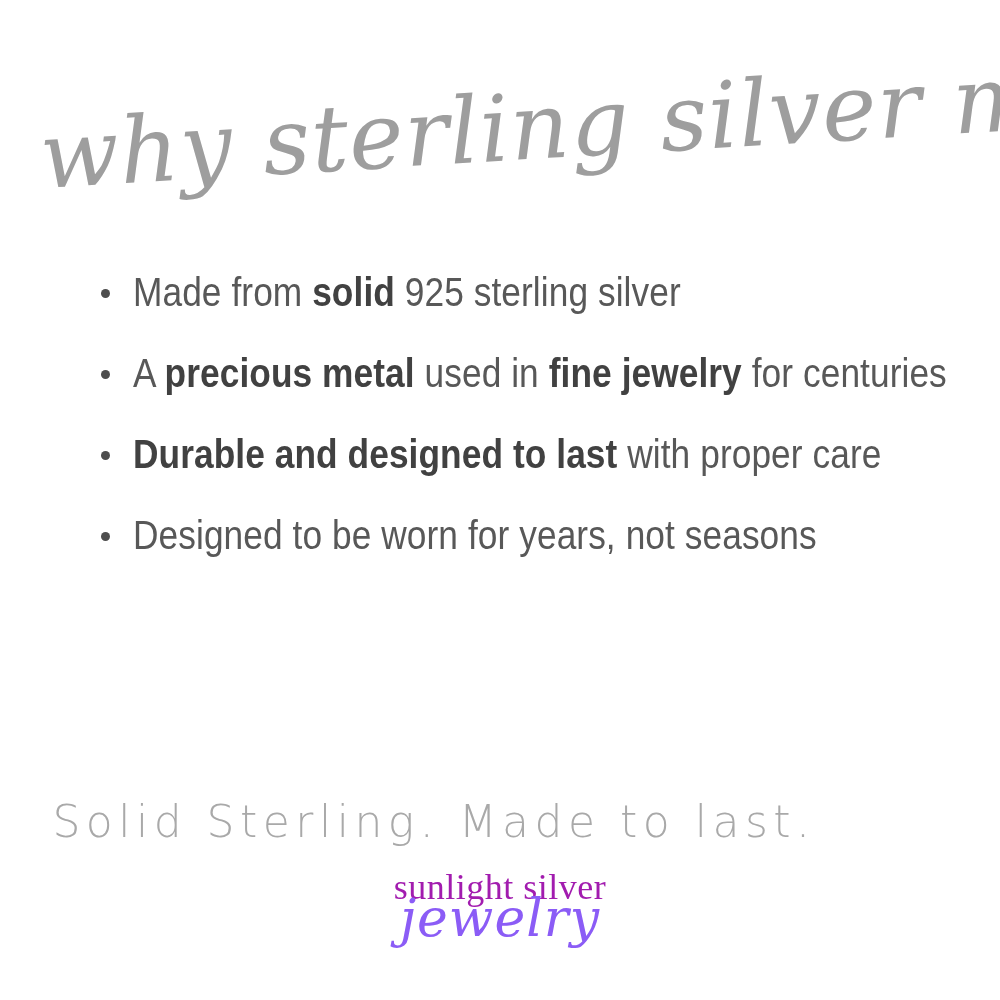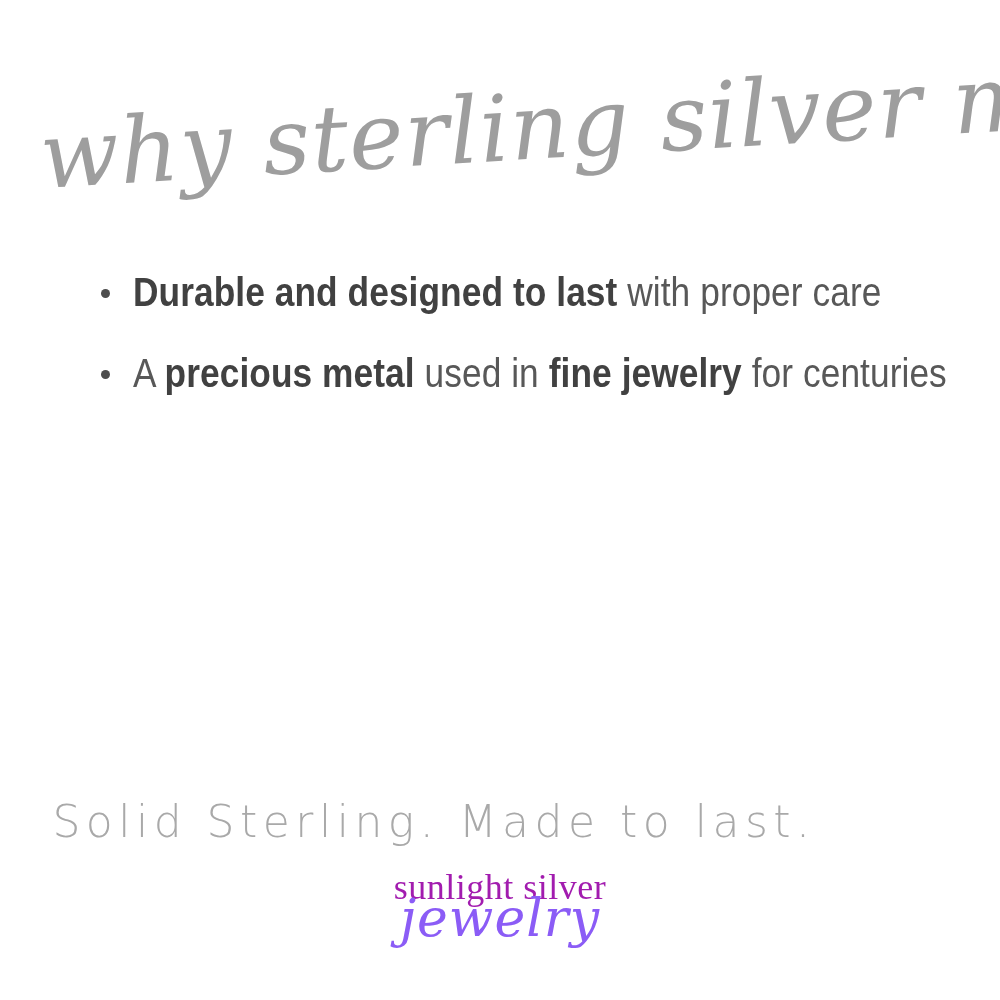--- a/index.html
+++ b/index.html
@@ -146,32 +146,40 @@
 <div class="canvas">
 
   <div class="headline">
     <svg viewBox="0 0 1000 180" xmlns="http://www.w3.org/2000/svg" aria-hidden="true">
       <text class="headline-text" x="42" y="140" transform="rotate(-3.4 42 140)">why sterling silver matters:</text>
     </svg>
   </div>
 
   <div class="bullet-list">
 
-
     <div class="bullet-row">
       <span class="bullet-dot"></span>
-      <span class="bullet-text"><span class="b">Durable and designed to last</span><span class="n"> with proper care</span></span>
+      <span class="bullet-text"><span class="n">Made from </span><span class="b">solid</span><span class="n"> 925 sterling silver</span></span>
     </div>
 
     <div class="bullet-row">
       <span class="bullet-dot"></span>
       <span class="bullet-text"><span class="n">A </span><span class="b">precious metal</span><span class="n"> used in </span><span class="b">fine jewelry</span><span class="n"> for centuries</span></span>
     </div>
 
+    <div class="bullet-row">
+      <span class="bullet-dot"></span>
+      <span class="bullet-text"><span class="b">Durable and designed to last</span><span class="n"> with proper care</span></span>
+    </div>
 
+
+    <div class="bullet-row">
+      <span class="bullet-dot"></span>
+      <span class="bullet-text"><span class="n">Designed to be worn for years, not seasons</span></span>
+    </div>
 
 
   </div>
 
   <div class="tagline">Solid Sterling. Made to last.</div>
 
   <div class="logo">
     <div class="logo-primary">sunlight silver</div>
     <div class="logo-script">jewelry</div>
   </div>

